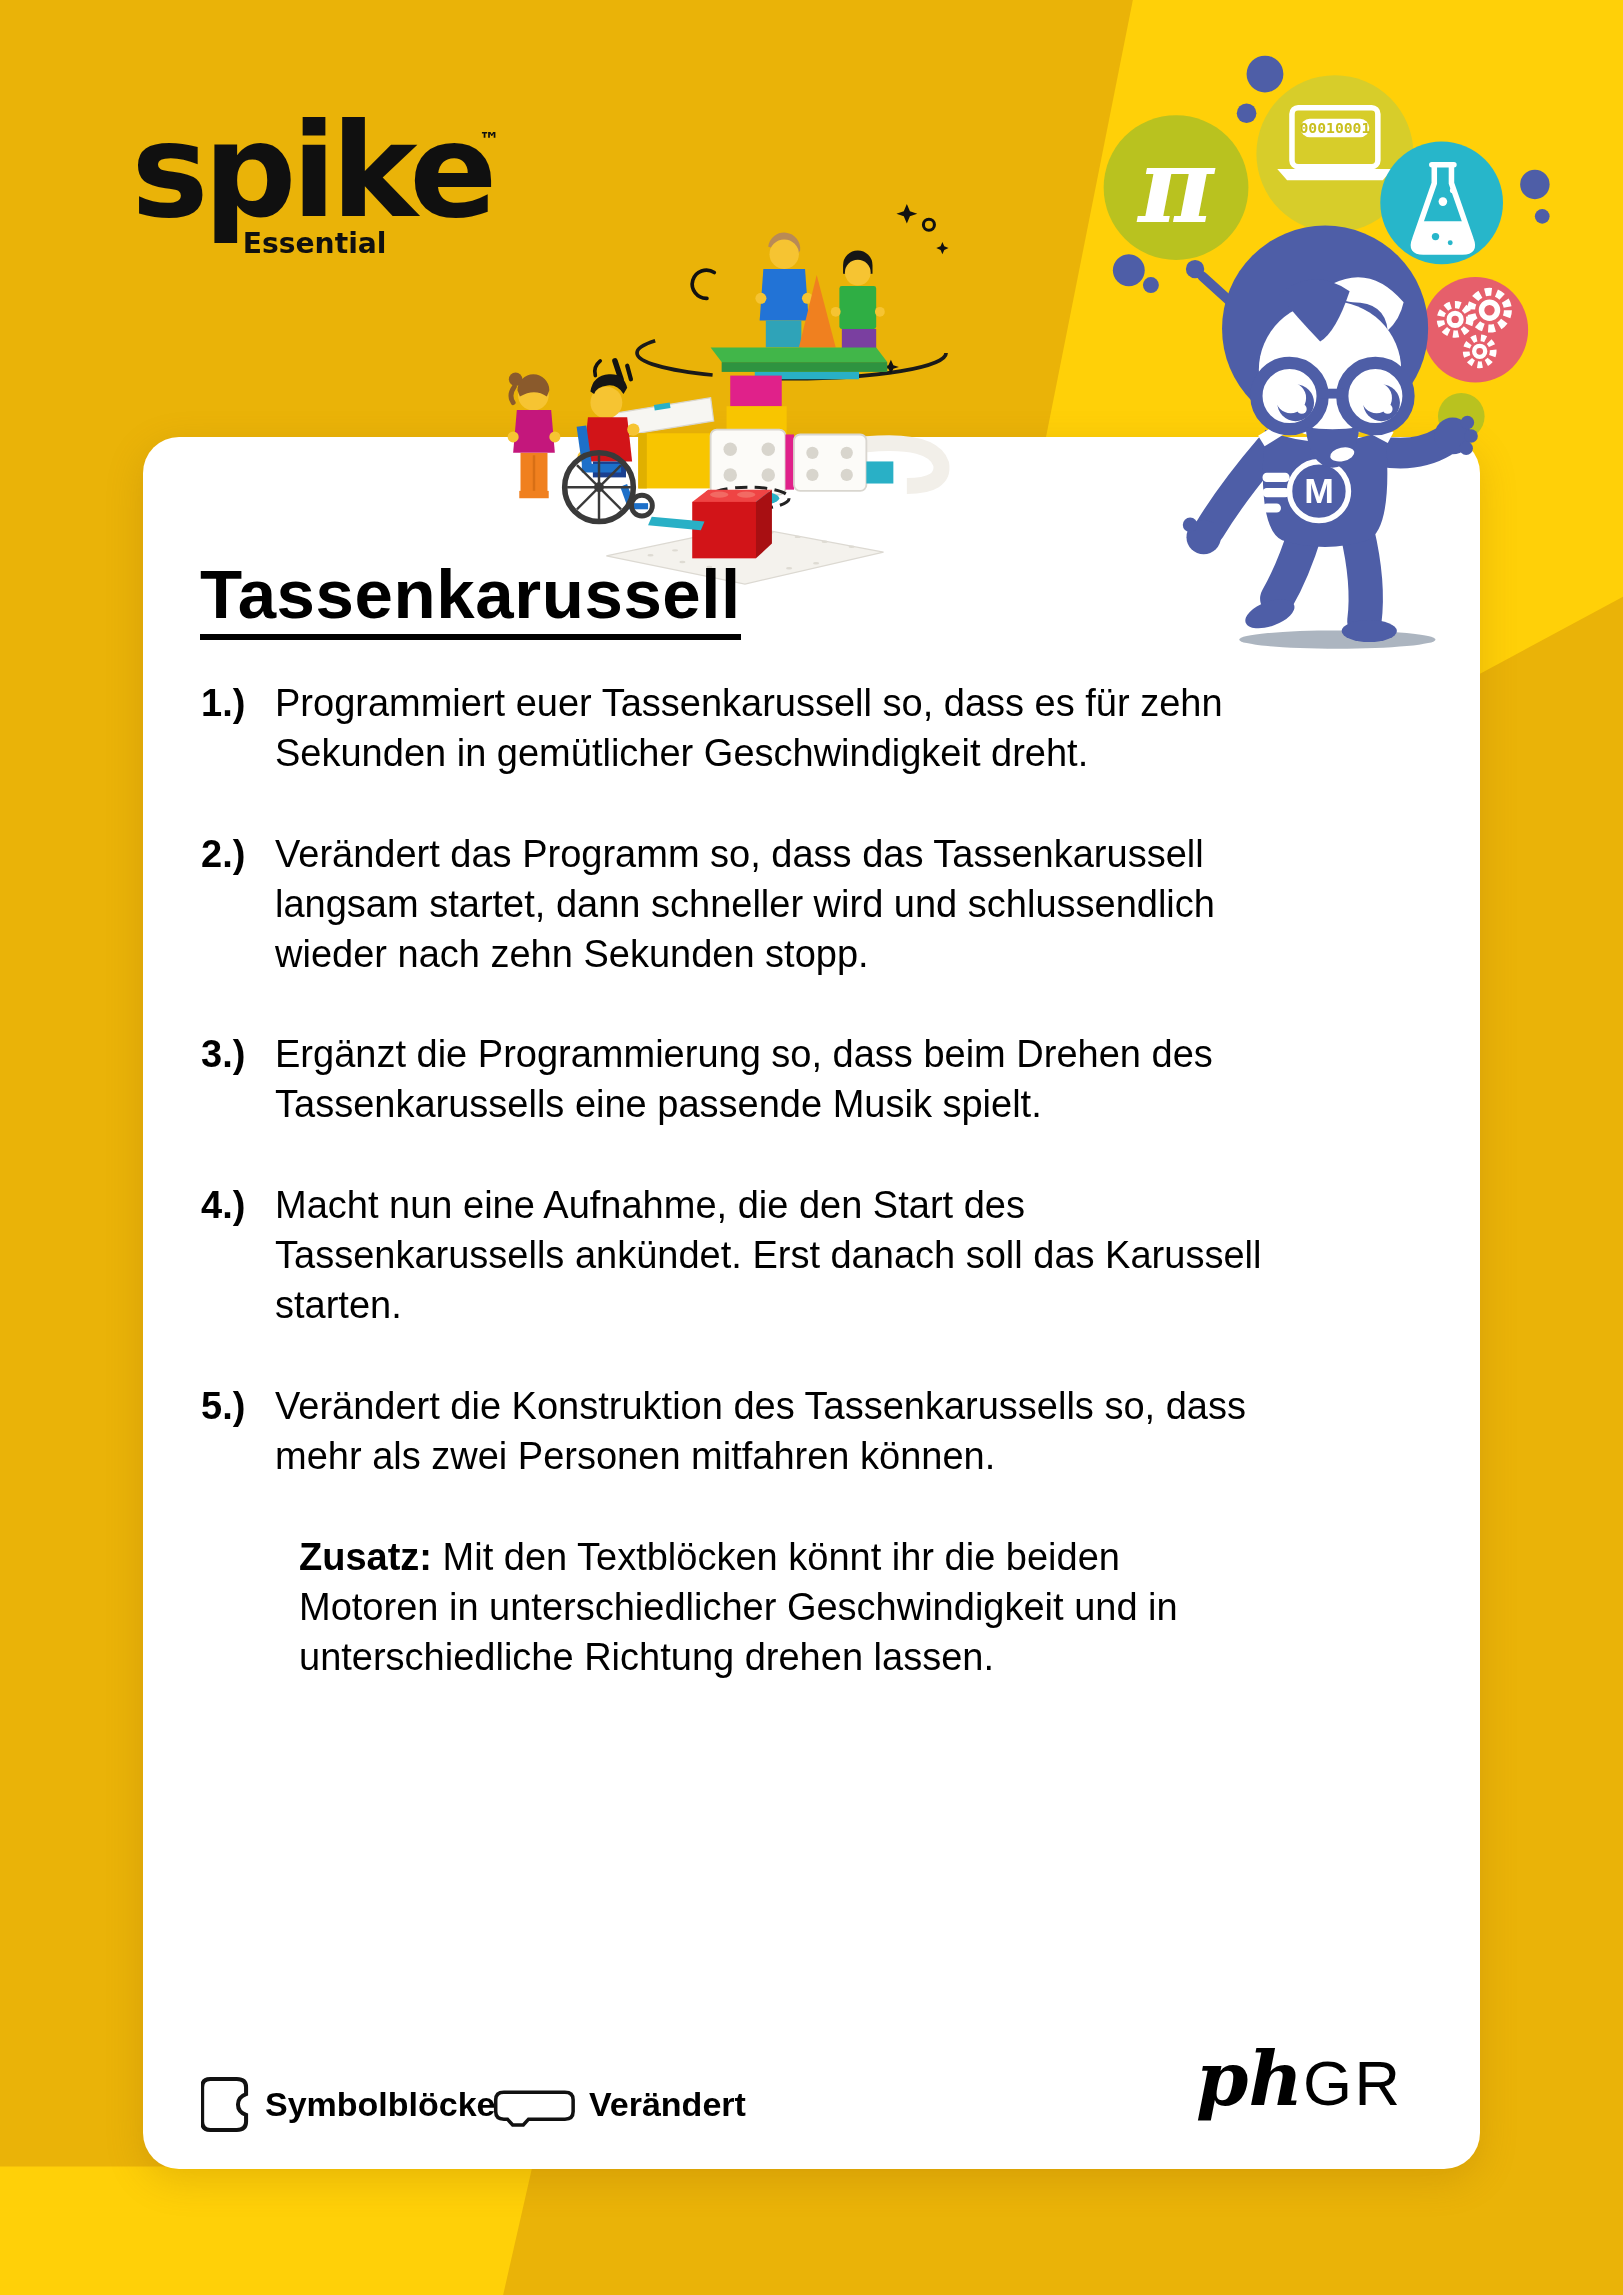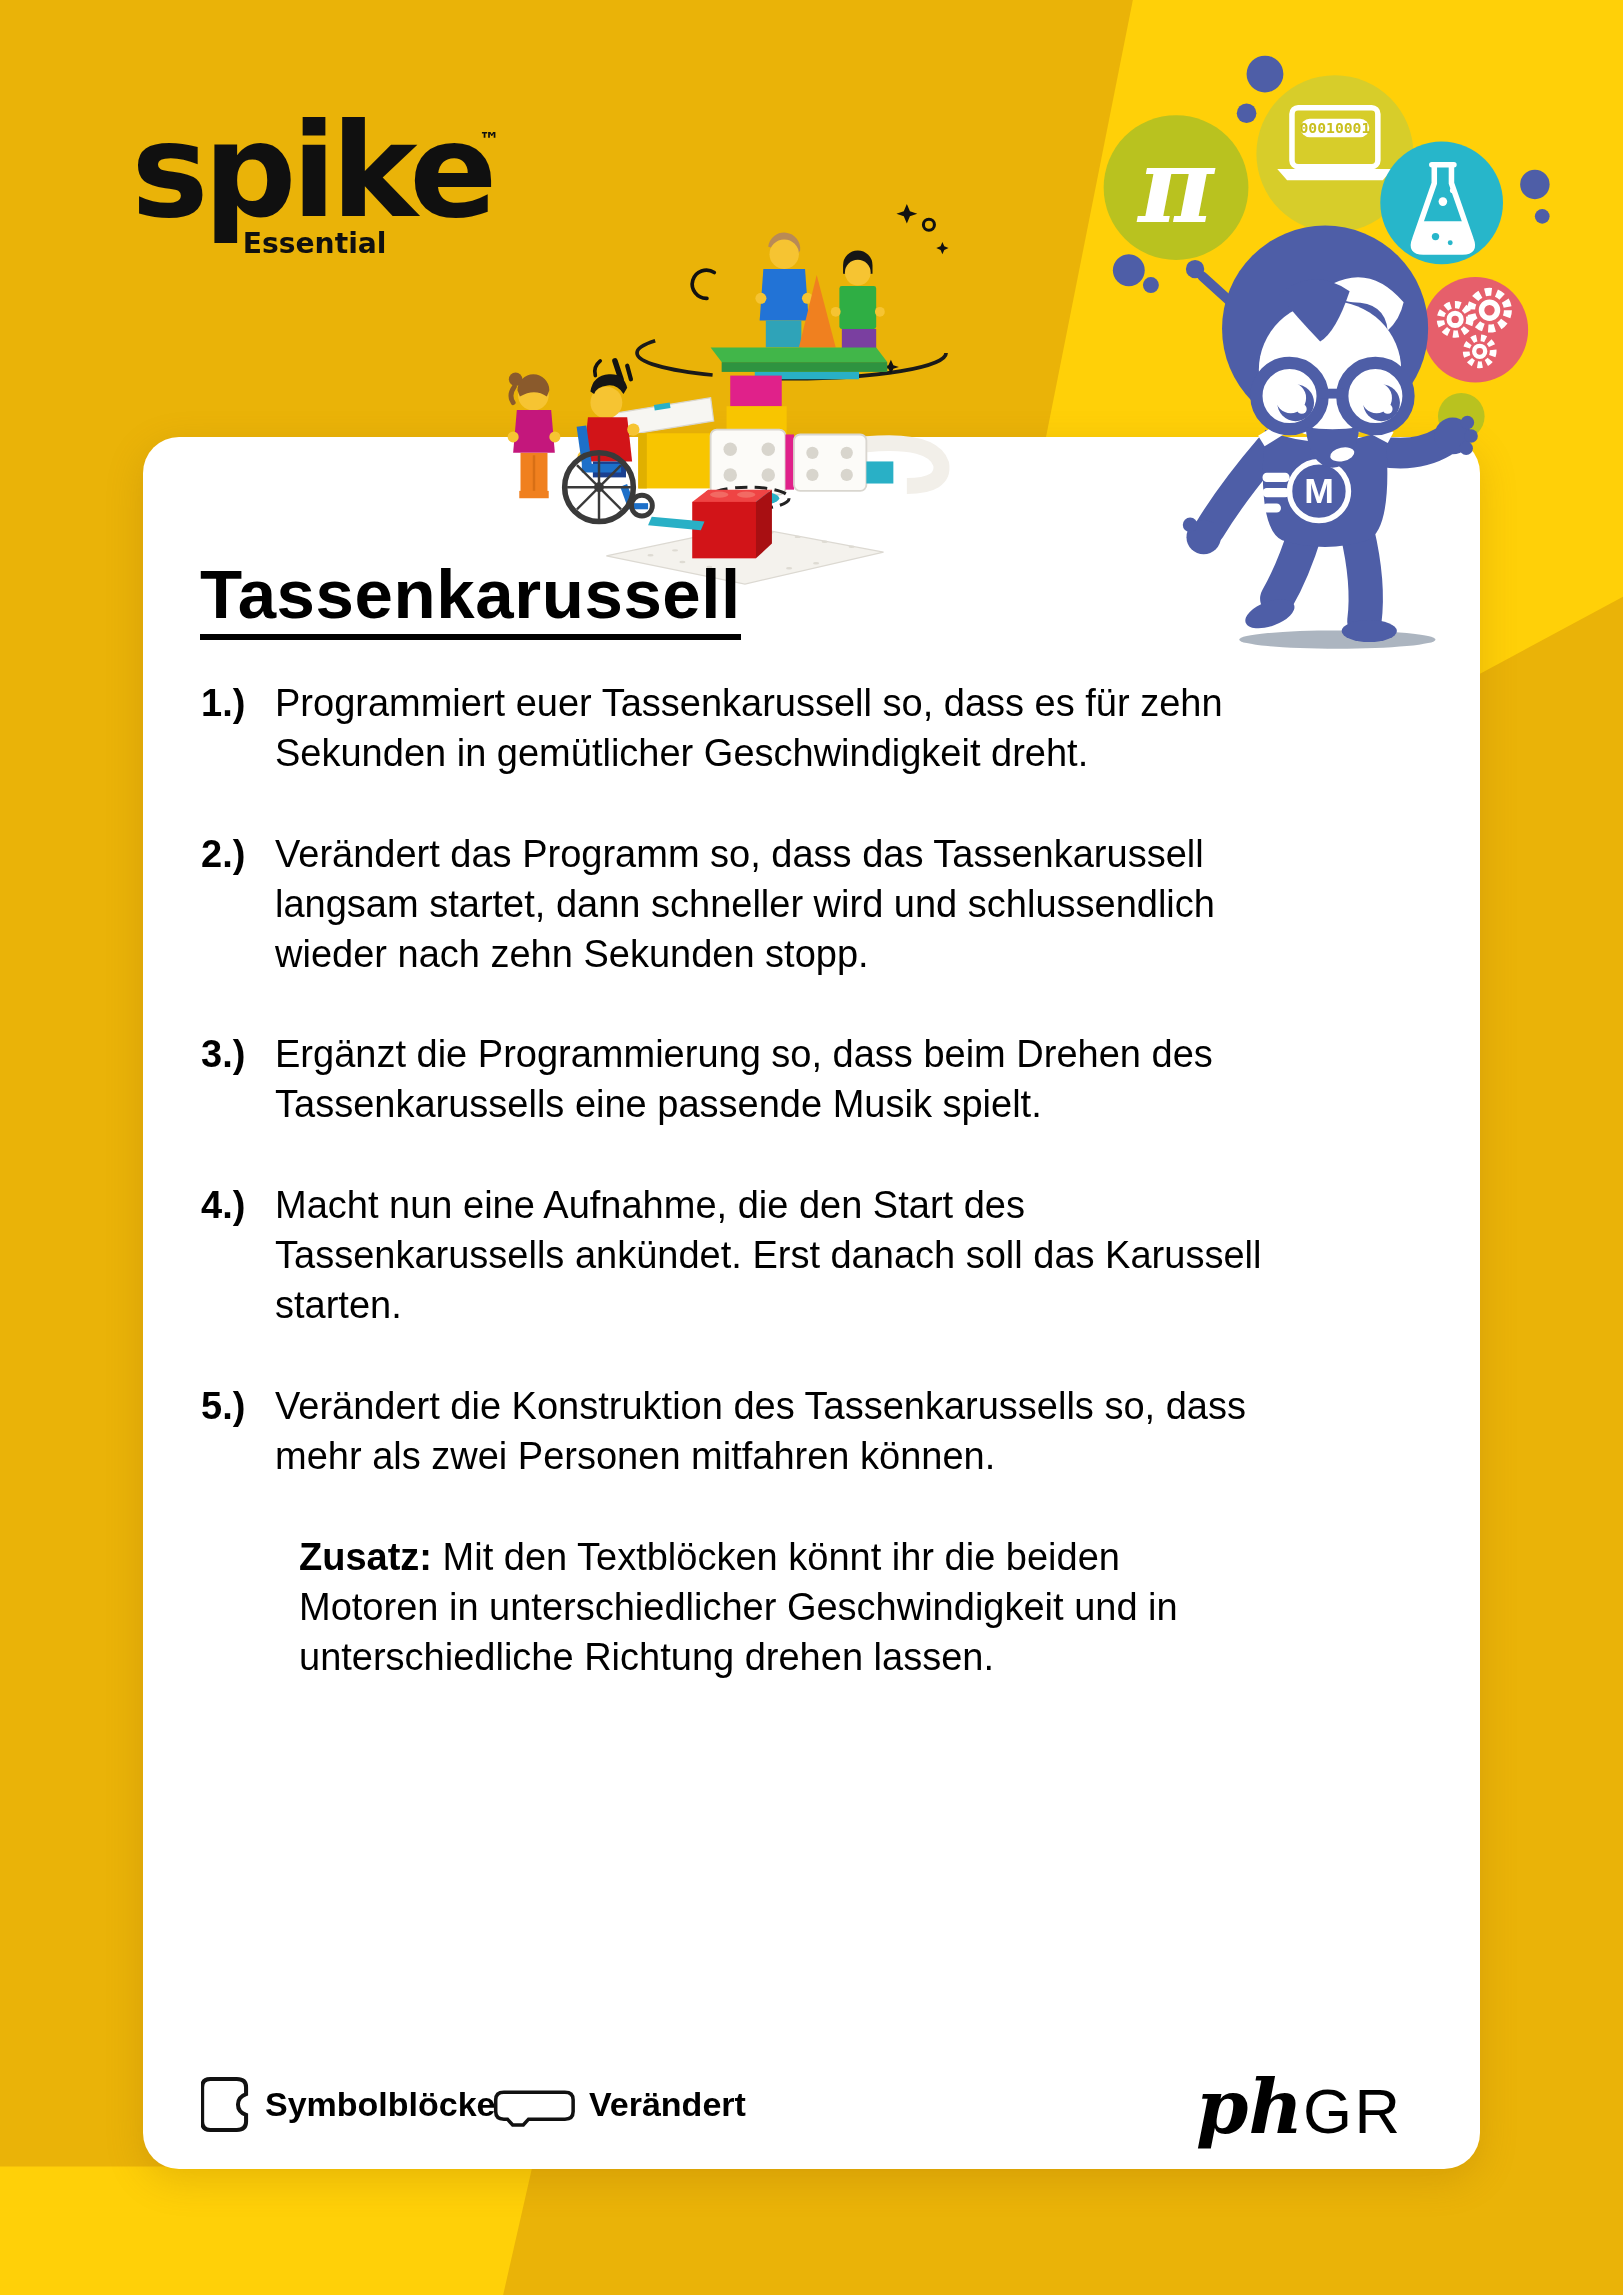--- a/index.html
+++ b/index.html
@@ -32,21 +32,21 @@
     border-bottom:6.1px solid #000;padding-bottom:0;
   }
   .item{position:absolute;left:201px;width:1221px;font-size:38px;line-height:50px;}
   .item .num{position:absolute;left:0;top:0;font-weight:bold;}
   .item .txt{margin-left:74px;white-space:pre-line;}
   .zusatz{position:absolute;left:299px;top:1532px;width:1129px;
     font-size:38px;line-height:50px;white-space:pre-line;}
   .zusatz .lbl{font-weight:bold;}
   .legend-icon{position:absolute;}
   .legend-label{position:absolute;font-size:34px;font-weight:bold;line-height:37px;}
-  .phgr{position:absolute;left:1196px;top:2035px;width:282px;white-space:nowrap;margin-top:28px;}
+  .phgr{position:absolute;left:1196px;top:2035px;width:282px;white-space:nowrap;}
   .phgr .ph{font-family:"DejaVu Serif",serif;font-style:italic;font-weight:bold;font-size:75px;}
   .phgr .gr{font-family:"Liberation Sans",sans-serif;font-size:63px;letter-spacing:2.5px;}
 </style>
 </head>
 <body>
 
 <div class="page">
 
   <div class="bg-band"></div>
   <div class="bg-corner"></div>

